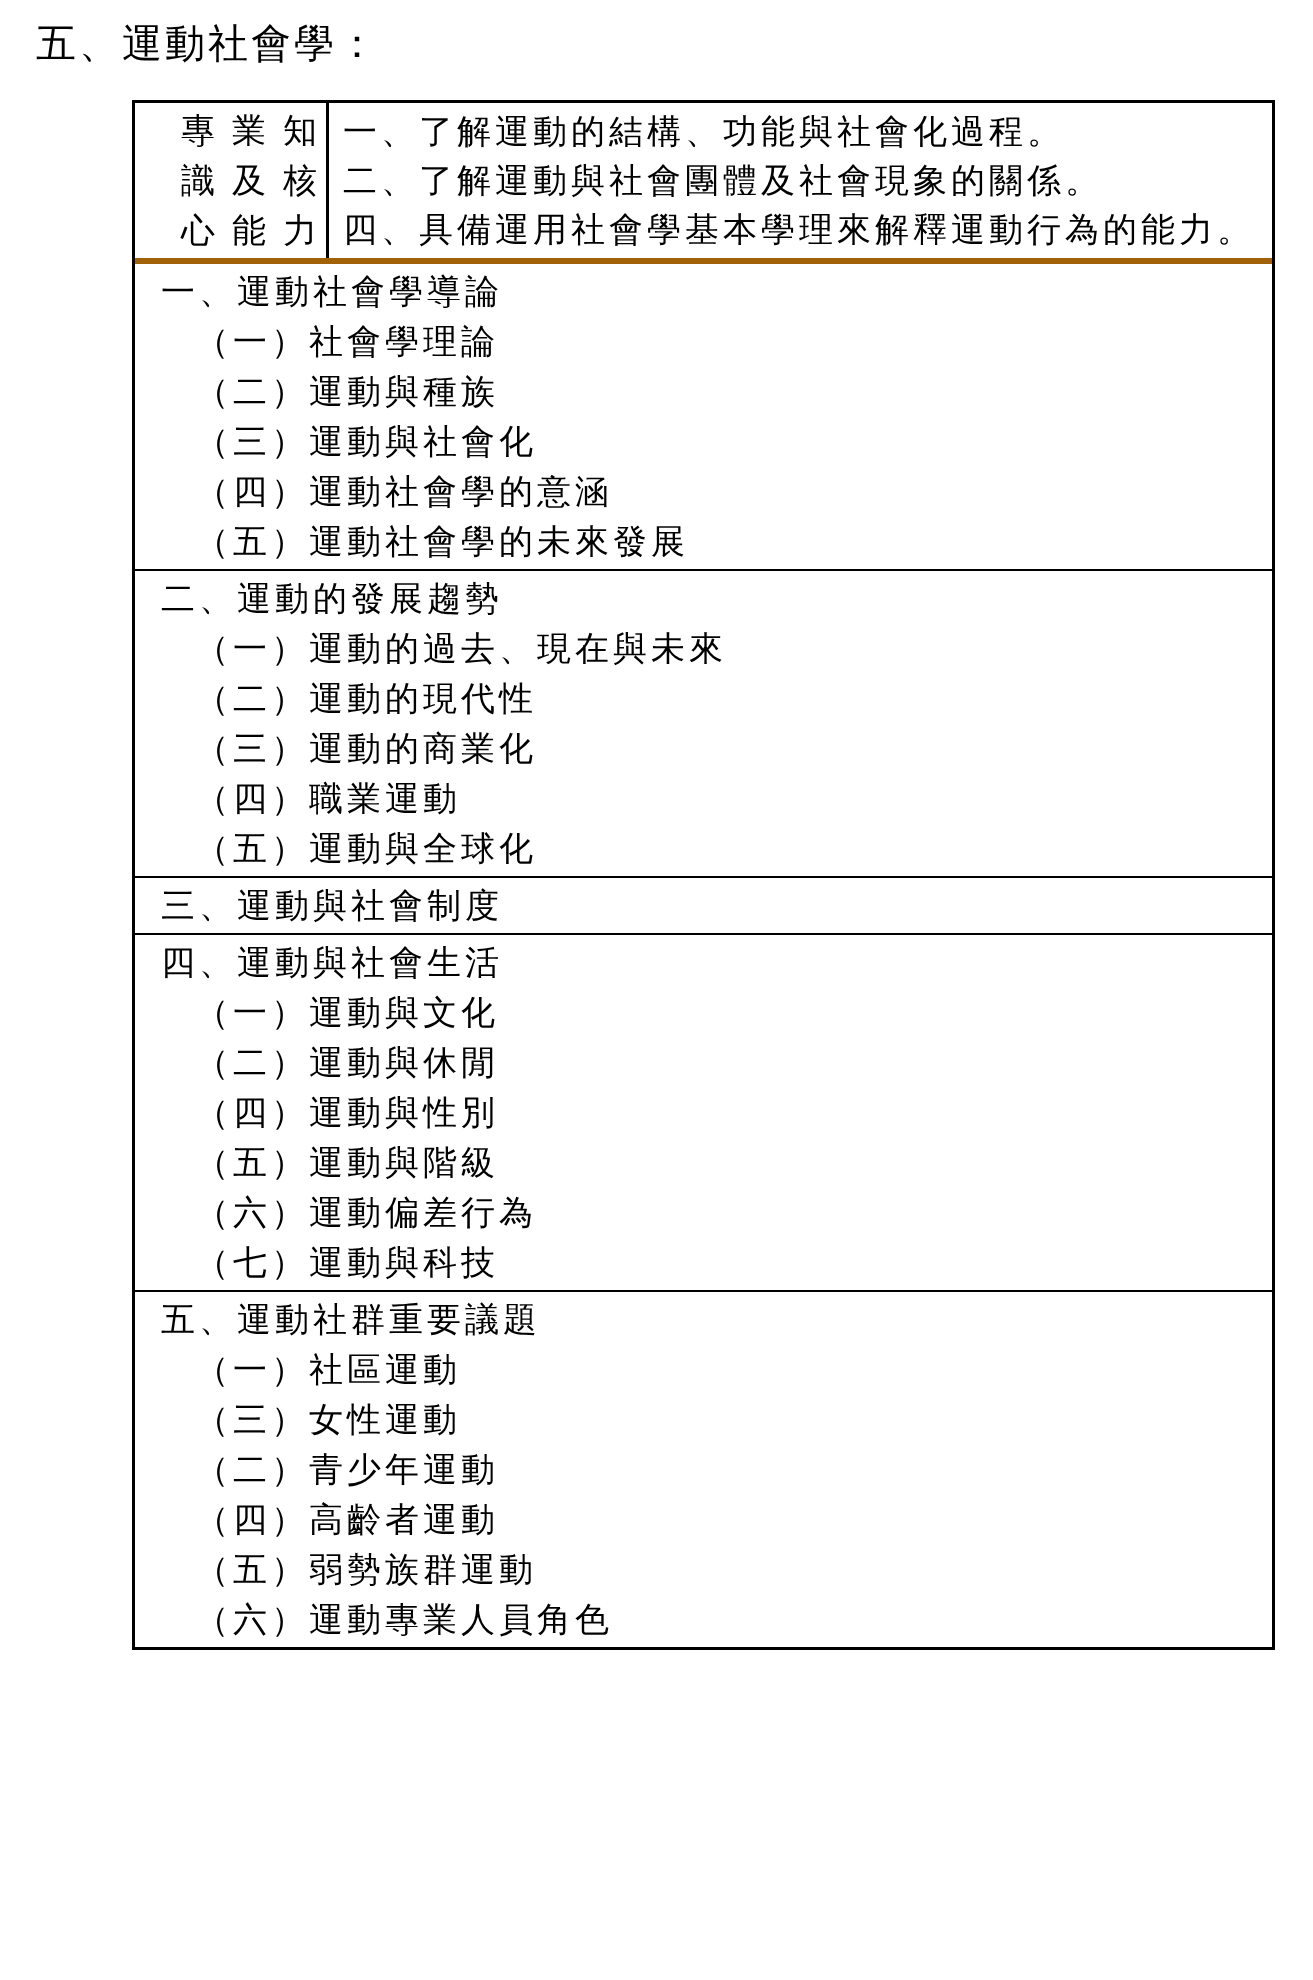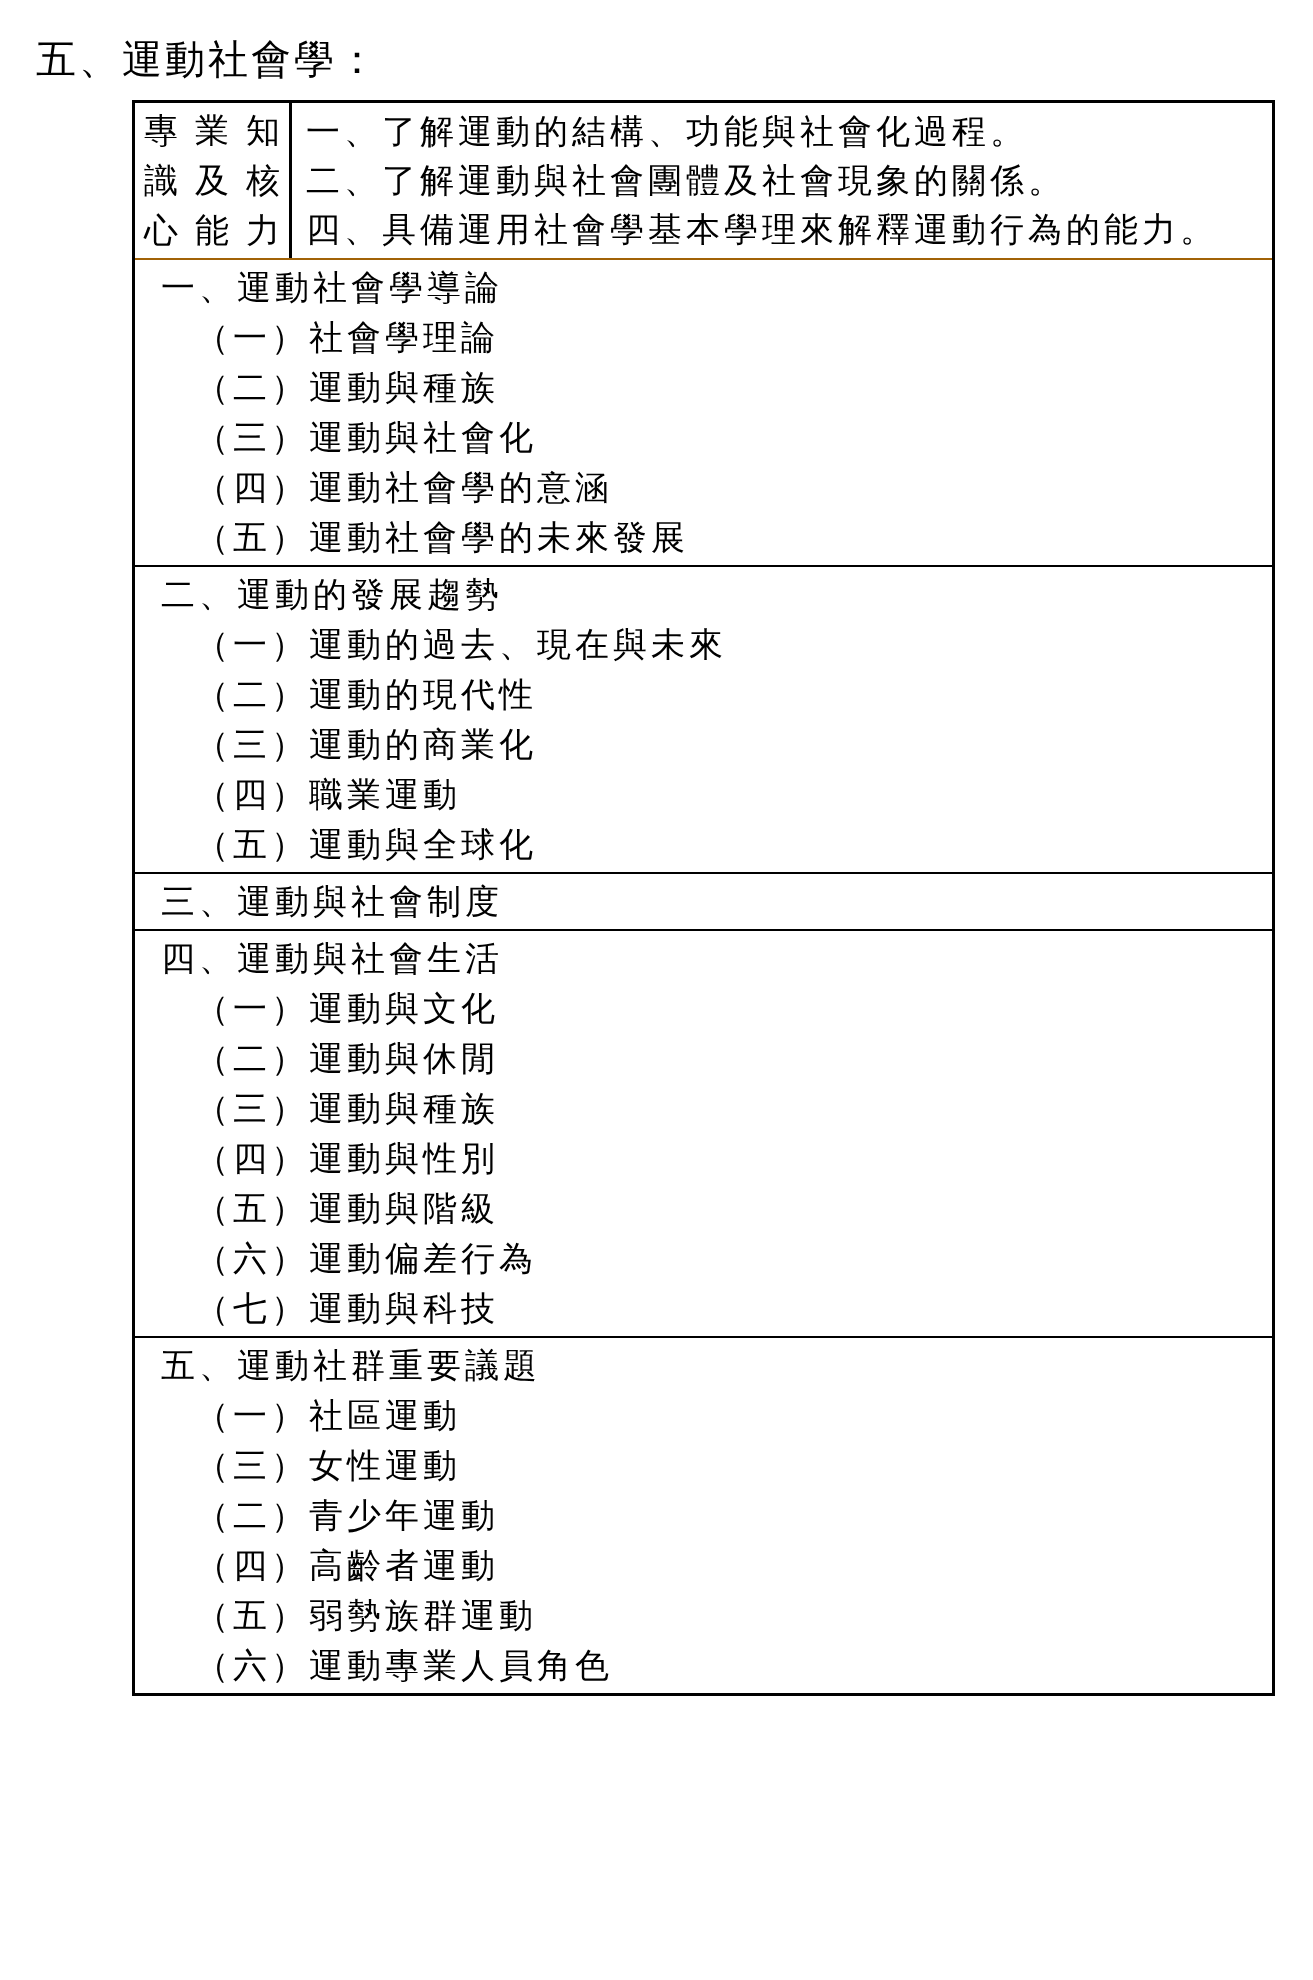--- a/index.html
+++ b/index.html
@@ -12,39 +12,40 @@
   .page {
     position: relative;
     width: 1313px;
     height: 1980px;
     background: #ffffff;
     overflow: hidden;
   }
   .doc-title {
     position: absolute;
     left: 36px;
-    top: 34px;
+    top: 18px;
     font-size: 40px;
     letter-spacing: 3px;
     line-height: 52px;
     white-space: nowrap;
   }
   .syllabus-table {
     position: absolute;
     left: 132px;
     top: 100px;
     width: 1143px;
     border: 3px solid #000000;
     box-sizing: border-box;
     background: #ffffff;
   }
   
   .header-row {
     display: flex;
-    border-bottom: 2px solid #a16207;
+    border-bottom: 6px solid #a16207;
+    padding-left: 37px;
   }
   .header-label-cell {
     width: 157px;
     flex: 0 0 157px;
     border-right: 3px solid #000000;
     box-sizing: border-box;
     display: flex;
     flex-direction: column;
     justify-content: center;
     padding: 0 8px;
@@ -137,21 +138,20 @@
 
   <div class="section-row">
     <div class="section-heading">三、運動與社會制度</div>
   </div>
 
   <div class="section-row">
     <div class="section-heading">四、運動與社會生活</div>
     <div class="section-items">
             <div class="section-item">（一）運動與文化</div>
             <div class="section-item">（二）運動與休閒</div>
-            <div class="section-item">（三）運動與種族</div>
             <div class="section-item">（四）運動與性別</div>
             <div class="section-item">（五）運動與階級</div>
             <div class="section-item">（六）運動偏差行為</div>
             <div class="section-item">（七）運動與科技</div>
           </div>
   </div>
 
   <div class="section-row">
     <div class="section-heading">五、運動社群重要議題</div>
     <div class="section-items">

